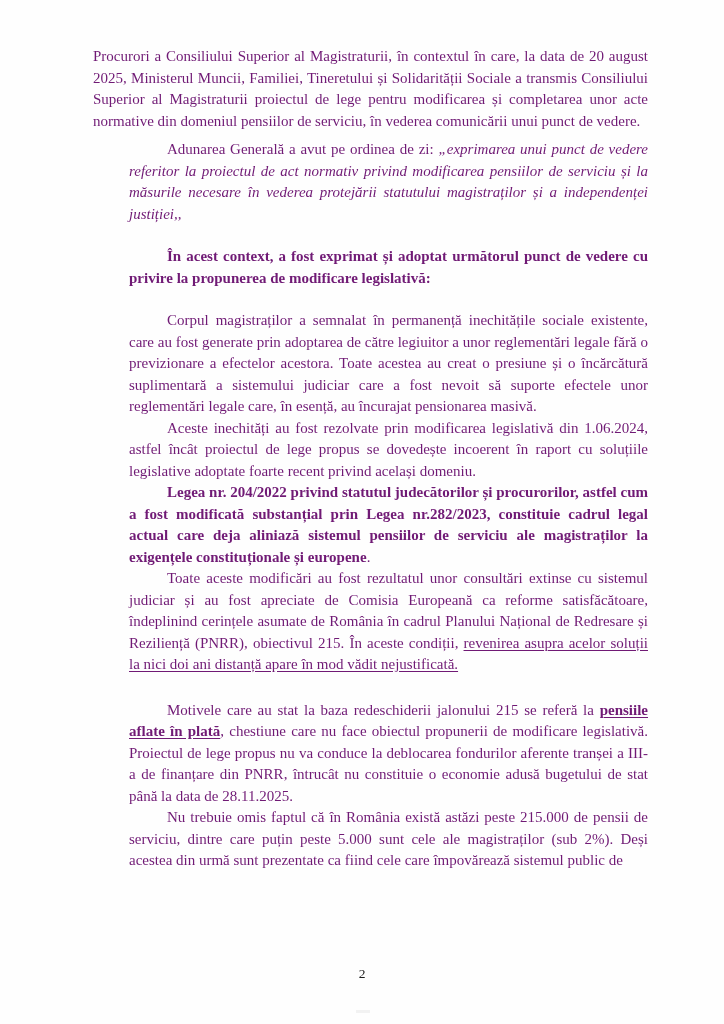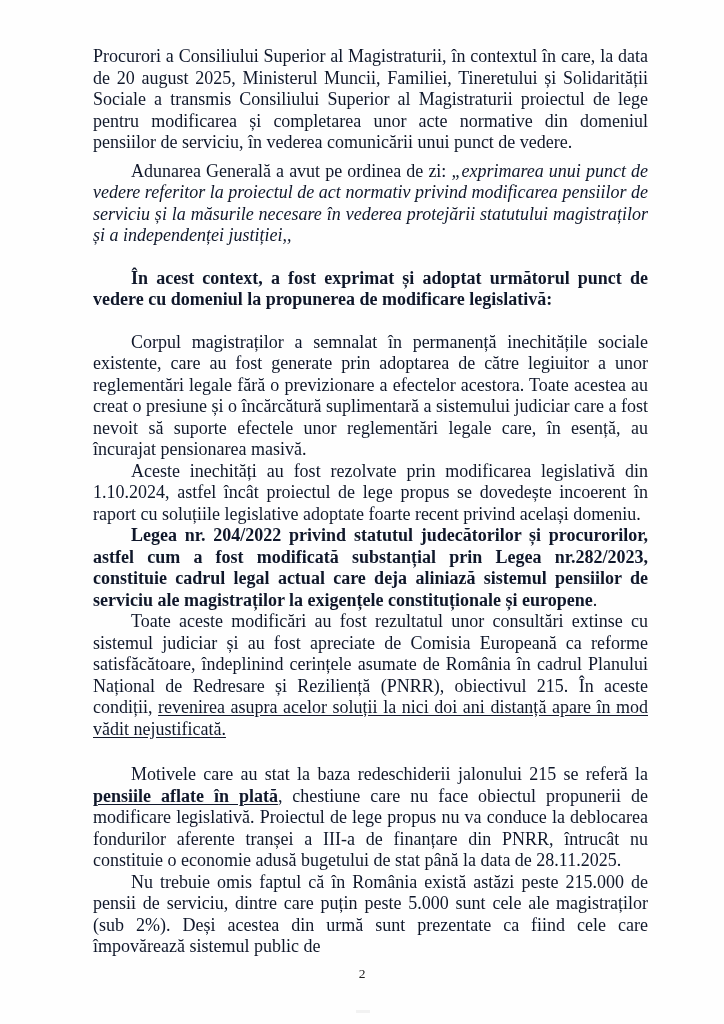--- a/index.html
+++ b/index.html
@@ -26,31 +26,32 @@
 
   .content {
     position: absolute;
     left: 93px;
     top: 46px;
     width: 555px;
   }
 
   p.para {
     margin: 0;
-    font-size: 18px;
+    font-size: 15px;
     line-height: 21.5px;
     text-align: justify;
     text-justify: inter-word;
-    color: #0f172a;
+    color: #701a75;
     hyphens: none;
     font-family: Liberation Serif, serif;
   }
 
   p.para.indent {
     text-indent: 38px;
+    margin-left: 36px;
   }
 
   p.bold {
     font-weight: bold;
   }
 
   .gap-sm { height: 7px; }
   .gap-md { height: 21px; }
   .gap-lg { height: 24px; }
 
@@ -92,28 +93,28 @@
   <div class="content">
 
     <p class="para">Procurori a Consiliului Superior al Magistraturii, în contextul în care, la data de 20 august 2025, Ministerul Muncii, Familiei, Tineretului și Solidarității Sociale a transmis Consiliului Superior al Magistraturii proiectul de lege pentru modificarea și completarea unor acte normative din domeniul pensiilor de serviciu, în vederea comunicării unui punct de vedere.</p>
 
     <div class="gap-sm"></div>
 
     <p class="para indent"><span>Adunarea Generală a avut pe ordinea de zi: </span><span class="italic" style="font-style:italic">„exprimarea unui punct de vedere referitor la proiectul de act normativ privind modificarea pensiilor de serviciu și la măsurile necesare în vederea protejării statutului magistraților și a independenței justiției,,</span></p>
 
     <div class="gap-md"></div>
 
-    <p class="para bold indent">În acest context, a fost exprimat și adoptat următorul punct de vedere cu domeniul la propunerea de modificare legislativă:</p>
+    <p class="para bold indent">În acest context, a fost exprimat și adoptat următorul punct de vedere cu privire la propunerea de modificare legislativă:</p>
 
     <div class="gap-md"></div>
 
 
     <p class="para indent">Corpul magistraților a semnalat în permanență inechitățile sociale existente, care au fost generate prin adoptarea de către legiuitor a unor reglementări legale fără o previzionare a efectelor acestora. Toate acestea au creat o presiune și o încărcătură suplimentară a sistemului judiciar care a fost nevoit să suporte efectele unor reglementări legale care, în esență, au încurajat pensionarea masivă.</p>
 
-    <p class="para indent">Aceste inechități au fost rezolvate prin modificarea legislativă din 1.10.2024, astfel încât proiectul de lege propus se dovedește incoerent în raport cu soluțiile legislative adoptate foarte recent privind același domeniu.</p>
+    <p class="para indent">Aceste inechități au fost rezolvate prin modificarea legislativă din 1.06.2024, astfel încât proiectul de lege propus se dovedește incoerent în raport cu soluțiile legislative adoptate foarte recent privind același domeniu.</p>
 
     <p class="para indent"><b>Legea nr. 204/2022 privind statutul judecătorilor și procurorilor, astfel cum a fost modificată substanțial prin Legea nr.282/2023, constituie cadrul legal actual care deja aliniază sistemul pensiilor de serviciu ale magistraților la exigențele constituționale și europene</b><span>.</span></p>
 
     <p class="para indent"><span>Toate aceste modificări au fost rezultatul unor consultări extinse cu sistemul judiciar și au fost apreciate de Comisia Europeană ca reforme satisfăcătoare, îndeplinind cerințele asumate de România în cadrul Planului Național de Redresare și Reziliență (PNRR), obiectivul 215. În aceste condiții, </span><span class="u">revenirea asupra acelor soluții la nici doi ani distanță apare în mod vădit nejustificată.</span><span></span></p>
 
     <div class="gap-lg"></div>
 
 
     <p class="para indent"><span>Motivele care au stat la baza redeschiderii jalonului 215 se referă la </span><span class="bu">pensiile aflate în plată</span><span>, chestiune care nu face obiectul propunerii de modificare legislativă. Proiectul de lege propus nu va conduce la deblocarea fondurilor aferente tranșei a III-a de finanțare din PNRR, întrucât nu constituie o economie adusă bugetului de stat până la data de 28.11.2025.</span></p>
 

